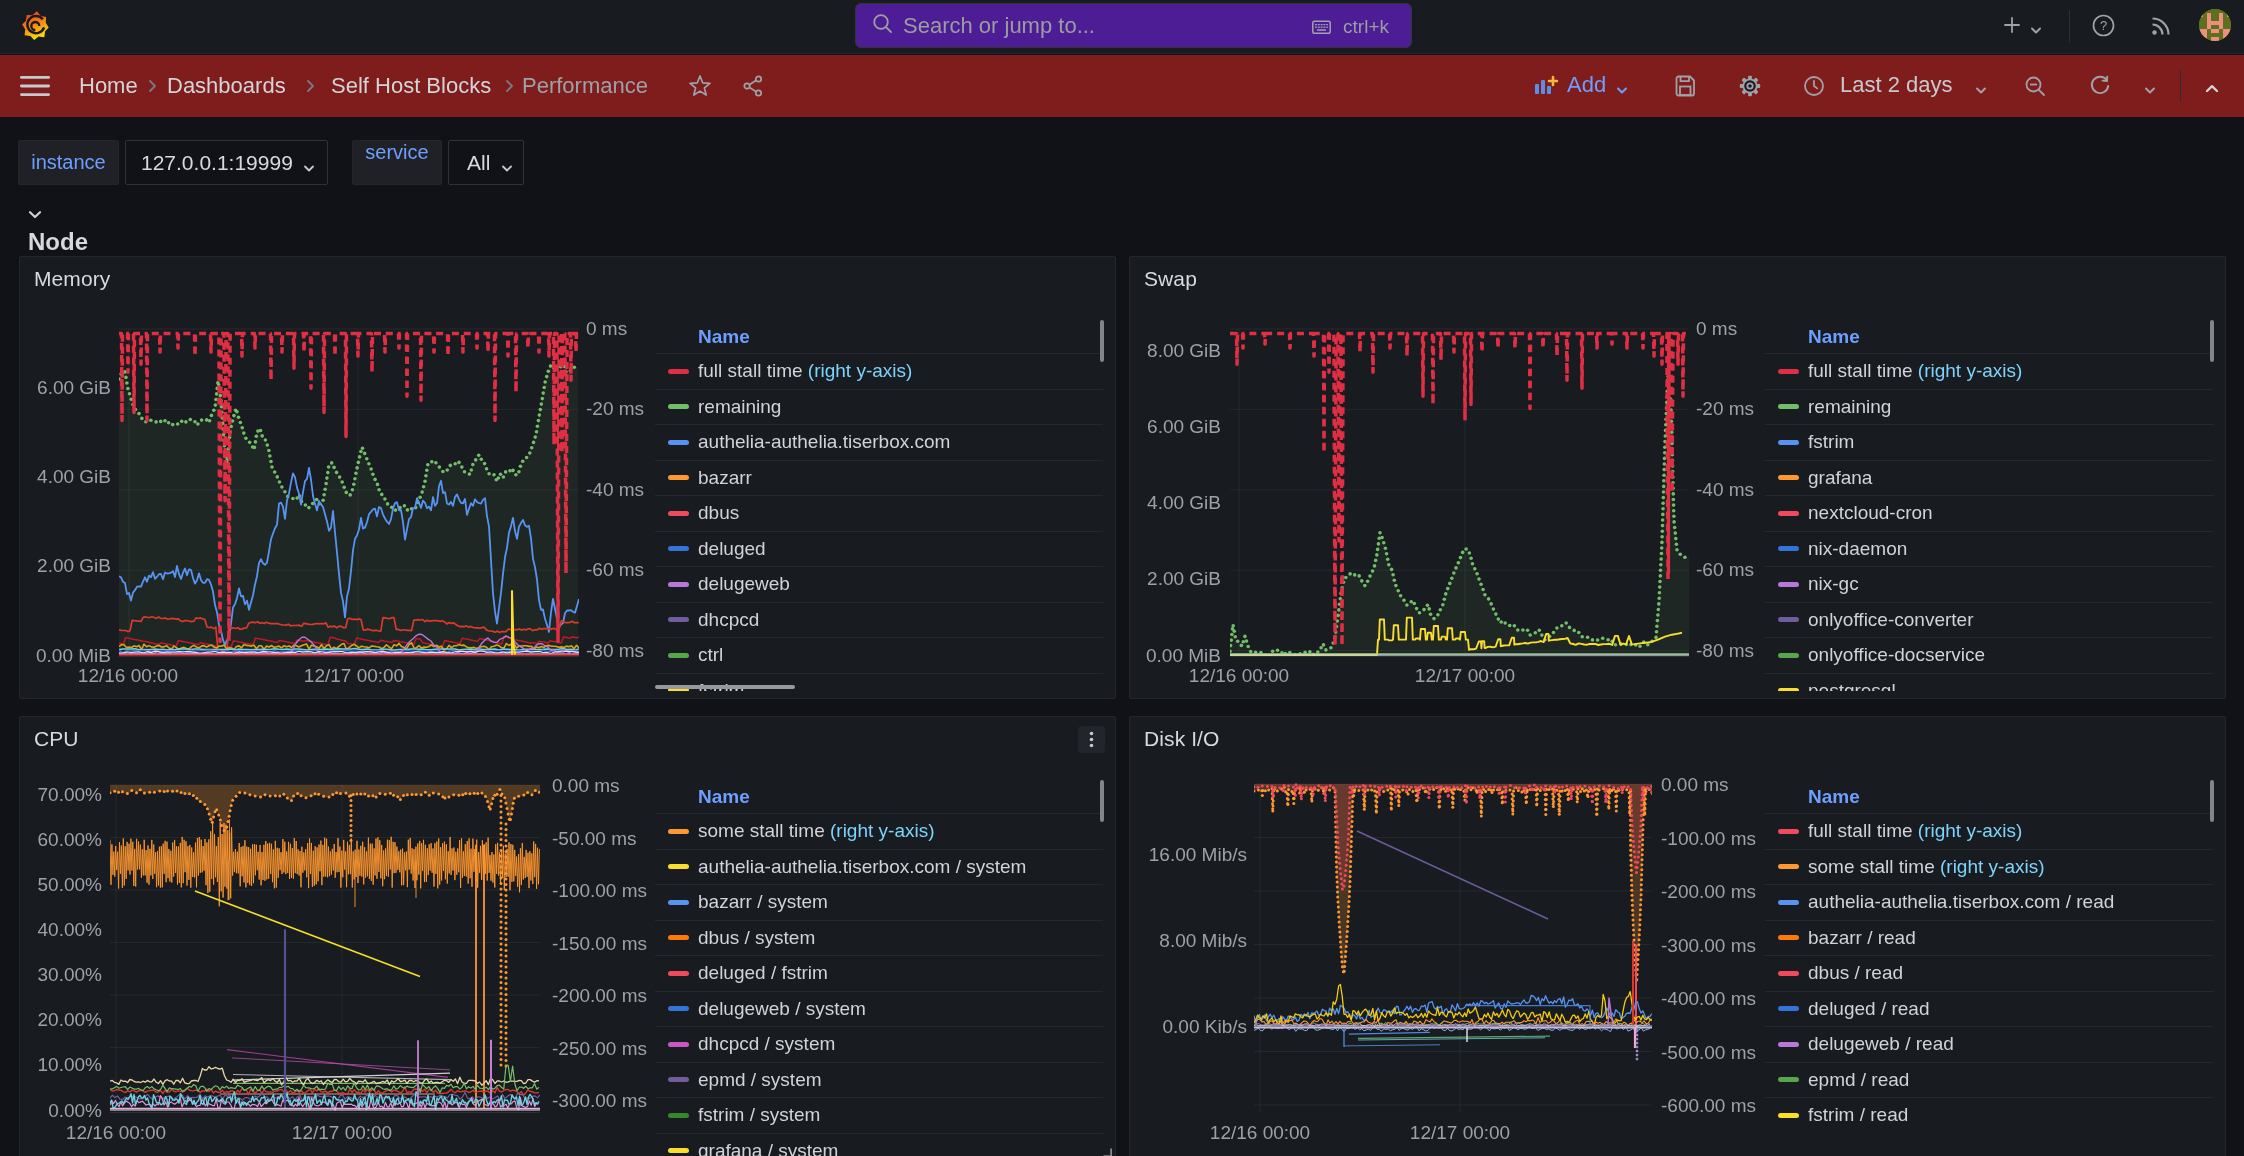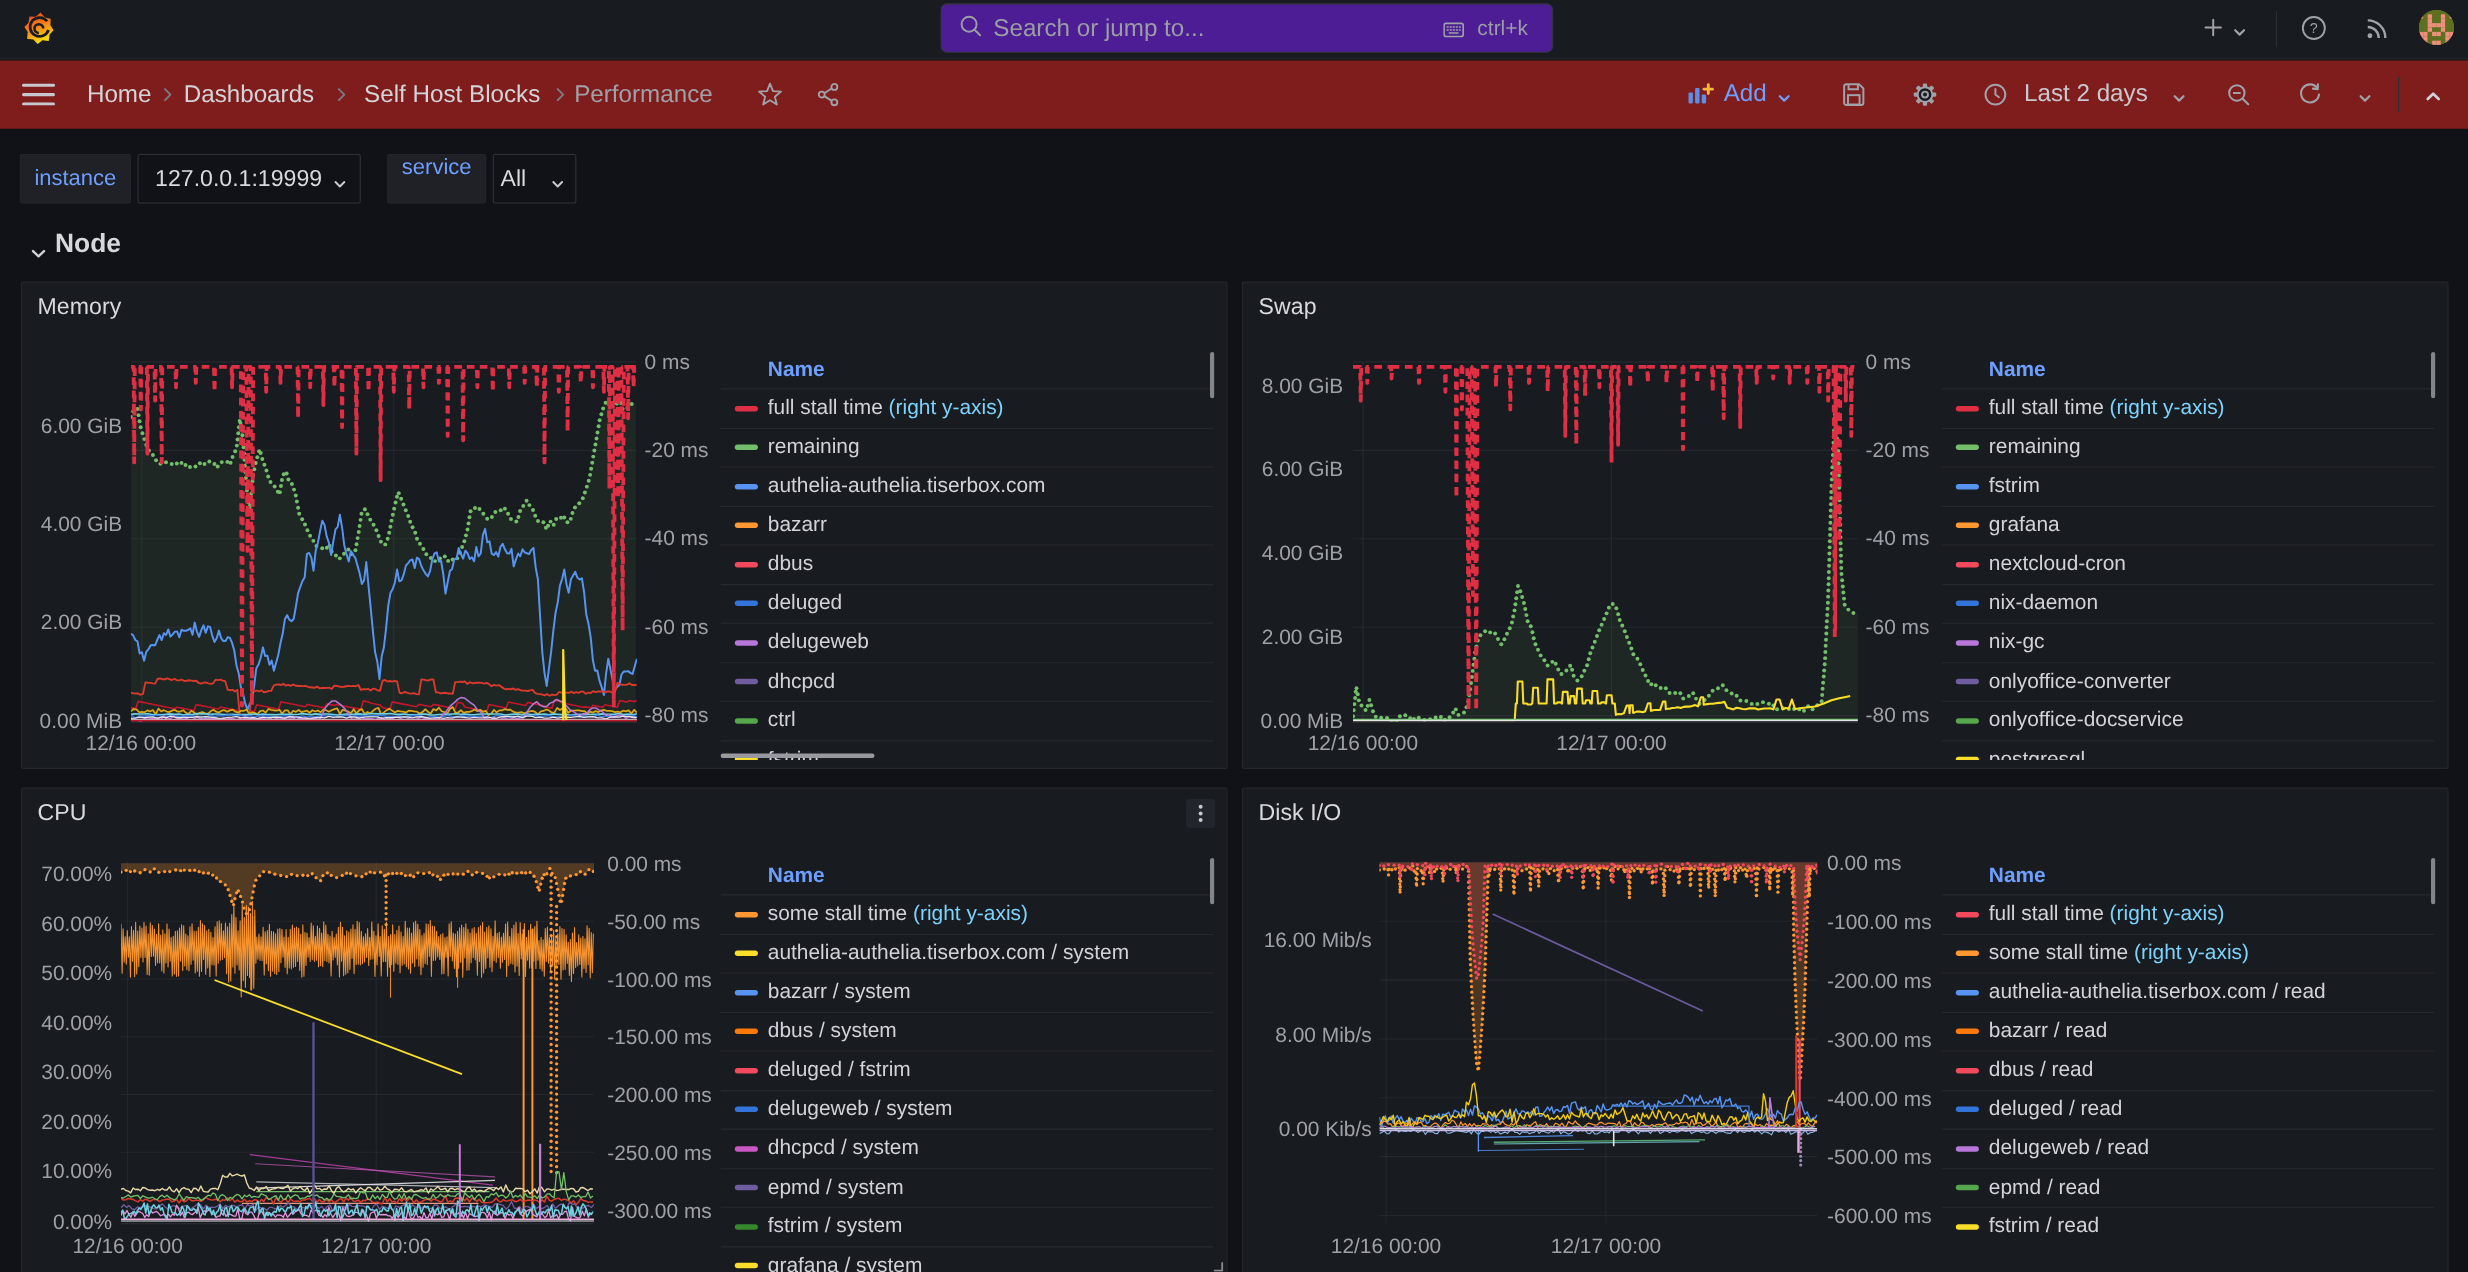--- a/index.html
+++ b/index.html
@@ -5,21 +5,21 @@
   font-family:"Liberation Sans", sans-serif; }
 .topbar { position:absolute; left:0; top:0; width:2244px; height:54px; background:#181b20;
   border-bottom:1px solid #23252b; }
 .navbar { position:absolute; left:0; top:55px; width:2244px; height:62px; background:#7f1d1d; }
 .crumb { position:absolute; top:0; height:62px; display:flex; align-items:center;
   font-size:22px; color:#d3d4d8; }
 .crumb.dim { color:#9fa1a8; }
 .csep { position:absolute; top:0; height:62px; display:flex; align-items:center; color:#787b82; }
 .searchbox { position:absolute; left:855px; top:3px; width:557px; height:45px; background:#4c1d95;
   border:1px solid #33353c; border-radius:6px; display:flex; align-items:center; }
-.node-h { position:absolute; left:28px; top:208px; display:flex; align-items:flex-end; gap:8px; }
+.node-h { position:absolute; left:28px; top:208px; display:flex; align-items:flex-start; gap:8px;flex-direction:column; }
 .panel { position:absolute; background:#181b1f; border:1px solid #24262c; border-radius:2px; }
 .ptitle { position:absolute; left:14px; top:10px; font-size:21px; font-weight:500; color:#d9dade;
   letter-spacing:0.1px; }
 .chart { position:absolute; left:0; top:0; }
 .legend { position:absolute; left:635px; top:63px; width:449px; height:371px; overflow:hidden; }
 .lname { position:absolute; left:43px; top:6px; font-size:19px; font-weight:700; color:#6e9fff; }
 .lrows { position:absolute; left:0; top:33px; width:448px; }
 .lrow { height:35.5px; display:flex; align-items:center; border-top:1px solid rgba(204,204,220,0.08); }
 .chip { width:21px; height:5px; border-radius:3px; margin-left:13px; margin-right:9px; flex:none; }
 .ltxt { font-size:19px; color:#d2d3d8; white-space:nowrap; }
@@ -236,21 +236,21 @@
 <div style="position:absolute;left:125px;top:140px;width:203px;height:45px;border:1px solid #2f3237;border-radius:2px;background:#111217;display:flex;align-items:center">
     <span style="margin-left:15px;color:#d8d9dd;font-size:21px">127.0.0.1:19999</span>
     <div style="position:absolute;right:12px;top:18px"><svg width="12" height="10" viewBox="0 0 12 10" style="">
         <path d="M2 3.5 L6.0 7.5 L10 3.5" fill="none" stroke="#c7c9ce" stroke-width="1.8" stroke-linecap="round" stroke-linejoin="round"></path>
       </svg></div>
   </div>
 <div style="position:absolute;left:352px;top:140px;width:90px;height:45px;background:#1f2127;border:1px solid #24262c;border-radius:2px;display:flex;align-items:flex-start;justify-content:center">
     <span style="color:#6e9fff;font-size:20px">service</span>
   </div>
 <div style="position:absolute;left:448px;top:140px;width:76px;height:45px;border:1px solid #2f3237;border-radius:2px;background:#111217;display:flex;align-items:center">
-    <span style="margin-left:6px;color:#d8d9dd;font-size:21px">All</span>
+    <span style="margin-left:18px;color:#d8d9dd;font-size:21px">All</span>
     <div style="position:absolute;right:10px;top:18px"><svg width="12" height="10" viewBox="0 0 12 10" style="">
         <path d="M2 3.5 L6.0 7.5 L10 3.5" fill="none" stroke="#c7c9ce" stroke-width="1.8" stroke-linecap="round" stroke-linejoin="round"></path>
       </svg></div>
   </div>
 <div class="node-h">
     <svg width="14" height="12" viewBox="0 0 14 12" style="">
       <path d="M2 4.199999999999999 L7.0 9.0 L12 4.199999999999999" fill="none" stroke="#d0d1d5" stroke-width="2.2" stroke-linecap="round" stroke-linejoin="round"></path>
     </svg>
     <span style="color:#d7d8db;font-size:24px;font-weight:600">Node</span>
   </div>

